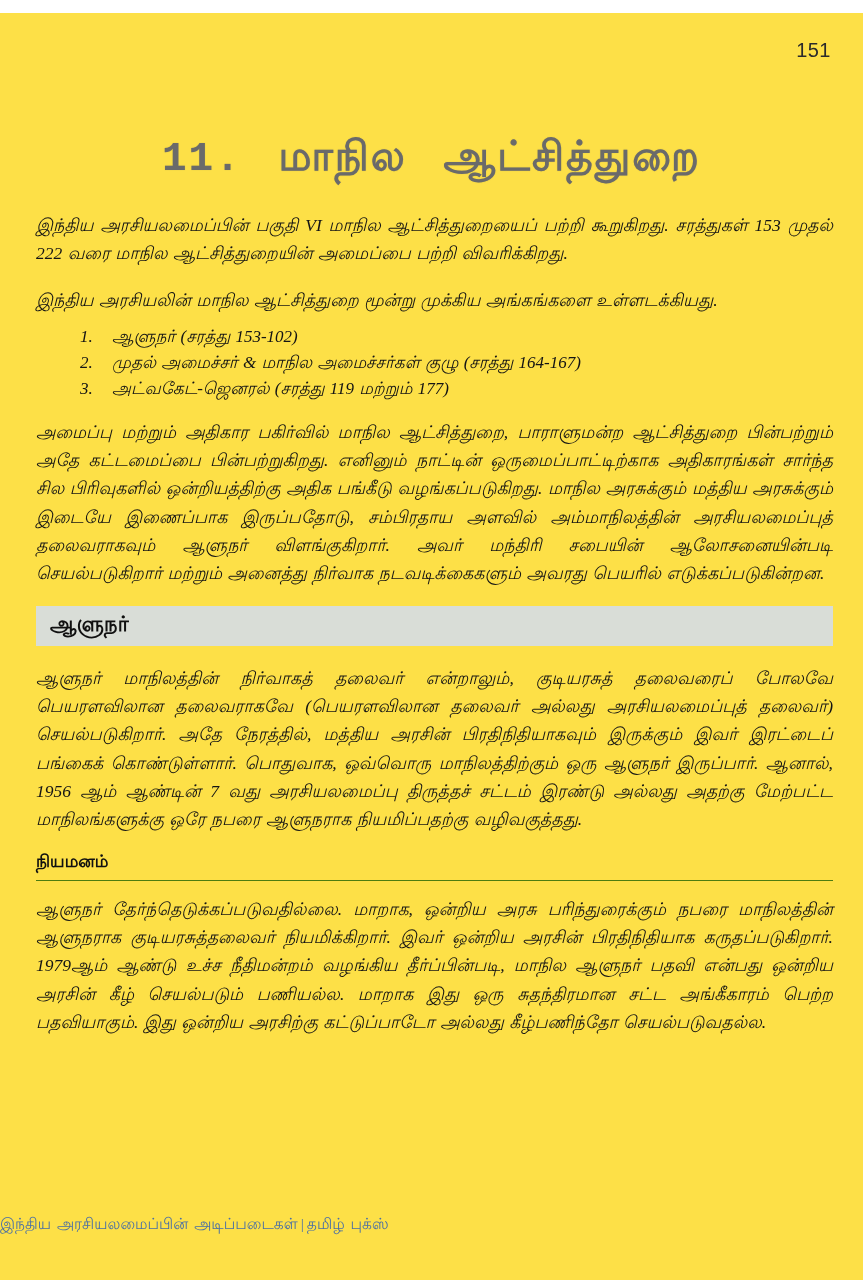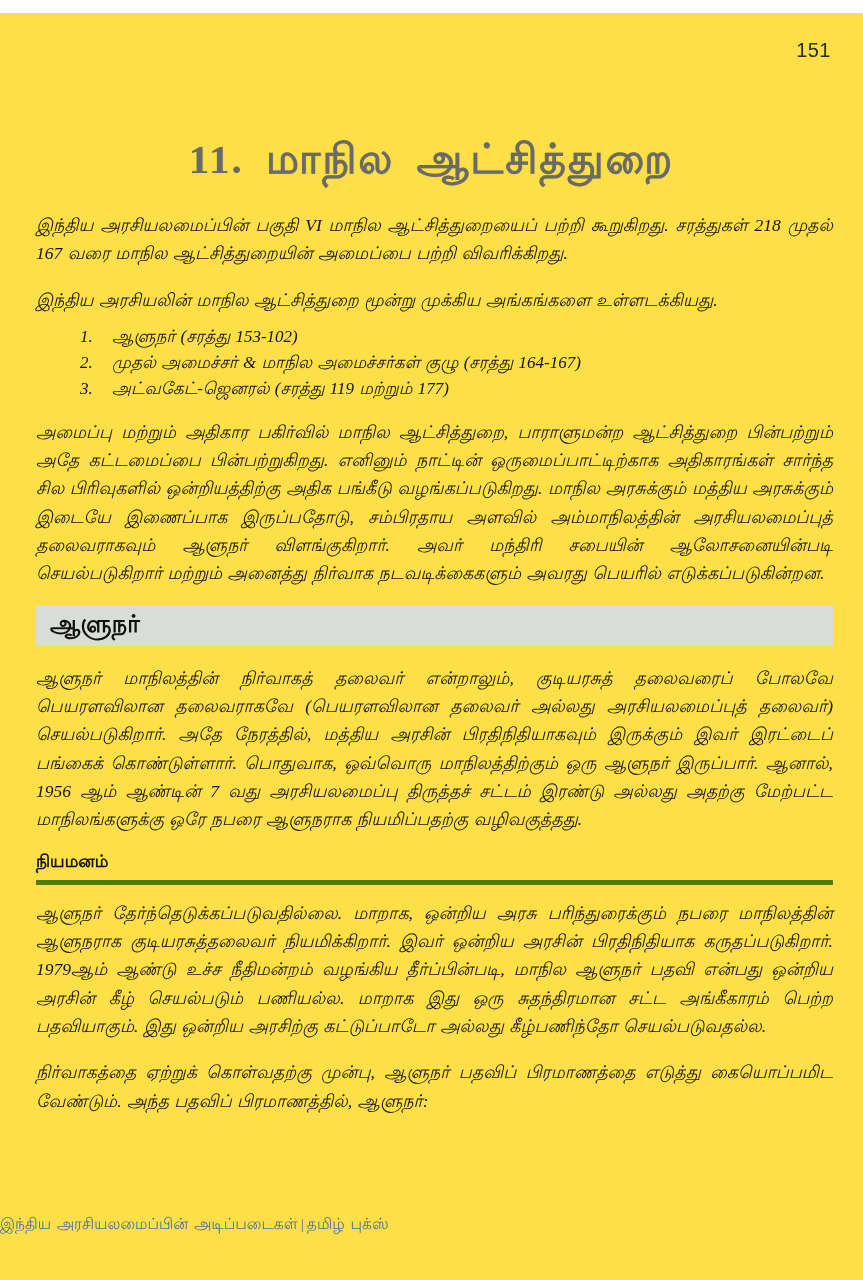--- a/index.html
+++ b/index.html
@@ -32,21 +32,21 @@
     letter-spacing: 0.5px;
   }
 
   
   .chapter-title {
     position: absolute;
     top: 96px;
     left: 0;
     width: 863px;
     text-align: center;
-    font-family: Liberation Serif, serif;
+    font-family: Liberation Mono, monospace;
     font-weight: bold;
     font-size: 41px;
     line-height: 1.15;
     color: #6a6a6a;
     letter-spacing: 2px;
     text-shadow: 0 0 1px rgba(90,90,90,0.35);
     word-spacing: 10px;
   }
 
   
@@ -93,30 +93,30 @@
     height: 40px;
     display: flex;
     align-items: center;
     padding-left: 14px;
     margin: 14px 0 18px 0;
     box-sizing: border-box;
   }
   .band-heading .label {
     font-family: "Liberation Sans", "DejaVu Sans", sans-serif;
     font-weight: bold;
-    font-size: 24px;
+    font-size: 21px;
     color: #101010;
     letter-spacing: 0.2px;
   }
 
   
   .sub-heading {
     margin: 16px 0 14px 0;
     padding-bottom: 7px;
-    border-bottom: 5px solid #4d7c0f;
+    border-bottom: 1px solid #4d7c0f;
   }
   .sub-heading .label {
     font-family: "Liberation Sans", "DejaVu Sans", sans-serif;
     font-weight: bold;
     font-size: 17px;
     color: #101010;
   }
 
   
   .footer {
@@ -135,21 +135,21 @@
 <body>
 
 <div class="page">
 
   <div class="page-number">151</div>
 
   <h1 class="chapter-title">11.  மாநில  ஆட்சித்துறை</h1>
 
   <div class="content">
 
-    <p class="body">இந்திய அரசியலமைப்பின் பகுதி VI மாநில ஆட்சித்துறையைப் பற்றி கூறுகிறது. சரத்துகள் 218 முதல் 167 வரை மாநில ஆட்சித்துறையின் அமைப்பை பற்றி விவரிக்கிறது.</p>
+    <p class="body">இந்திய அரசியலமைப்பின் பகுதி VI மாநில ஆட்சித்துறையைப் பற்றி கூறுகிறது. சரத்துகள் 153 முதல் 222 வரை மாநில ஆட்சித்துறையின் அமைப்பை பற்றி விவரிக்கிறது.</p>
 
     <p class="body tight">இந்திய அரசியலின் மாநில ஆட்சித்துறை மூன்று முக்கிய அங்கங்களை உள்ளடக்கியது.</p>
 
     <ol class="numbered">
       <li>ஆளுநர் (சரத்து 153-102)</li>
       <li>முதல் அமைச்சர் &amp; மாநில அமைச்சர்கள் குழு (சரத்து 164-167)</li>
       <li>அட்வகேட்-ஜெனரல் (சரத்து 119 மற்றும் 177)</li>
     </ol>
 
     <p class="body">அமைப்பு மற்றும் அதிகார பகிர்வில் மாநில ஆட்சித்துறை, பாராளுமன்ற ஆட்சித்துறை பின்பற்றும் அதே கட்டமைப்பை பின்பற்றுகிறது. எனினும் நாட்டின் ஒருமைப்பாட்டிற்காக அதிகாரங்கள் சார்ந்த சில பிரிவுகளில் ஒன்றியத்திற்கு அதிக பங்கீடு வழங்கப்படுகிறது. மாநில அரசுக்கும் மத்திய அரசுக்கும் இடையே இணைப்பாக இருப்பதோடு, சம்பிரதாய அளவில் அம்மாநிலத்தின் அரசியலமைப்புத் தலைவராகவும் ஆளுநர் விளங்குகிறார். அவர் மந்திரி சபையின் ஆலோசனையின்படி செயல்படுகிறார் மற்றும் அனைத்து நிர்வாக நடவடிக்கைகளும் அவரது பெயரில் எடுக்கப்படுகின்றன.</p>
@@ -160,21 +160,20 @@
 
     <p class="body">ஆளுநர் மாநிலத்தின் நிர்வாகத் தலைவர் என்றாலும், குடியரசுத் தலைவரைப் போலவே பெயரளவிலான தலைவராகவே (பெயரளவிலான தலைவர் அல்லது அரசியலமைப்புத் தலைவர்) செயல்படுகிறார். அதே நேரத்தில், மத்திய அரசின் பிரதிநிதியாகவும் இருக்கும் இவர் இரட்டைப் பங்கைக் கொண்டுள்ளார். பொதுவாக, ஒவ்வொரு மாநிலத்திற்கும் ஒரு ஆளுநர் இருப்பார். ஆனால், 1956 ஆம் ஆண்டின் 7 வது அரசியலமைப்பு திருத்தச் சட்டம் இரண்டு அல்லது அதற்கு மேற்பட்ட மாநிலங்களுக்கு ஒரே நபரை ஆளுநராக நியமிப்பதற்கு வழிவகுத்தது.</p>
 
     <div class="sub-heading">
       <span class="label">நியமனம்</span>
     </div>
 
     <p class="body">ஆளுநர் தேர்ந்தெடுக்கப்படுவதில்லை. மாறாக, ஒன்றிய அரசு பரிந்துரைக்கும் நபரை மாநிலத்தின் ஆளுநராக குடியரசுத்தலைவர் நியமிக்கிறார். இவர் ஒன்றிய அரசின் பிரதிநிதியாக கருதப்படுகிறார். 1979ஆம் ஆண்டு உச்ச நீதிமன்றம் வழங்கிய தீர்ப்பின்படி, மாநில ஆளுநர் பதவி என்பது ஒன்றிய அரசின் கீழ் செயல்படும் பணியல்ல. மாறாக இது ஒரு சுதந்திரமான சட்ட அங்கீகாரம் பெற்ற பதவியாகும். இது ஒன்றிய அரசிற்கு கட்டுப்பாடோ அல்லது கீழ்பணிந்தோ செயல்படுவதல்ல.</p>
 
 
-    <p class="body">நிர்வாகத்தை ஏற்றுக் கொள்வதற்கு முன்பு, ஆளுநர் பதவிப் பிரமாணத்தை எடுத்து கையொப்பமிட வேண்டும். அந்த பதவிப் பிரமாணத்தில், ஆளுநர்:</p>
 
   </div>
 
   <div class="footer">
     <span>இந்திய அரசியலமைப்பின் அடிப்படைகள்</span><span class="sep">|</span><span>தமிழ் புக்ஸ்</span>
   </div>
 
 </div>
 
 </body></html>

